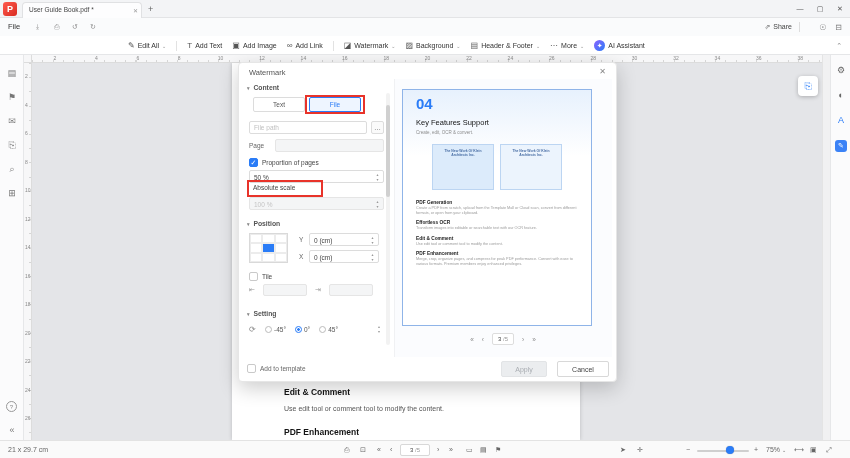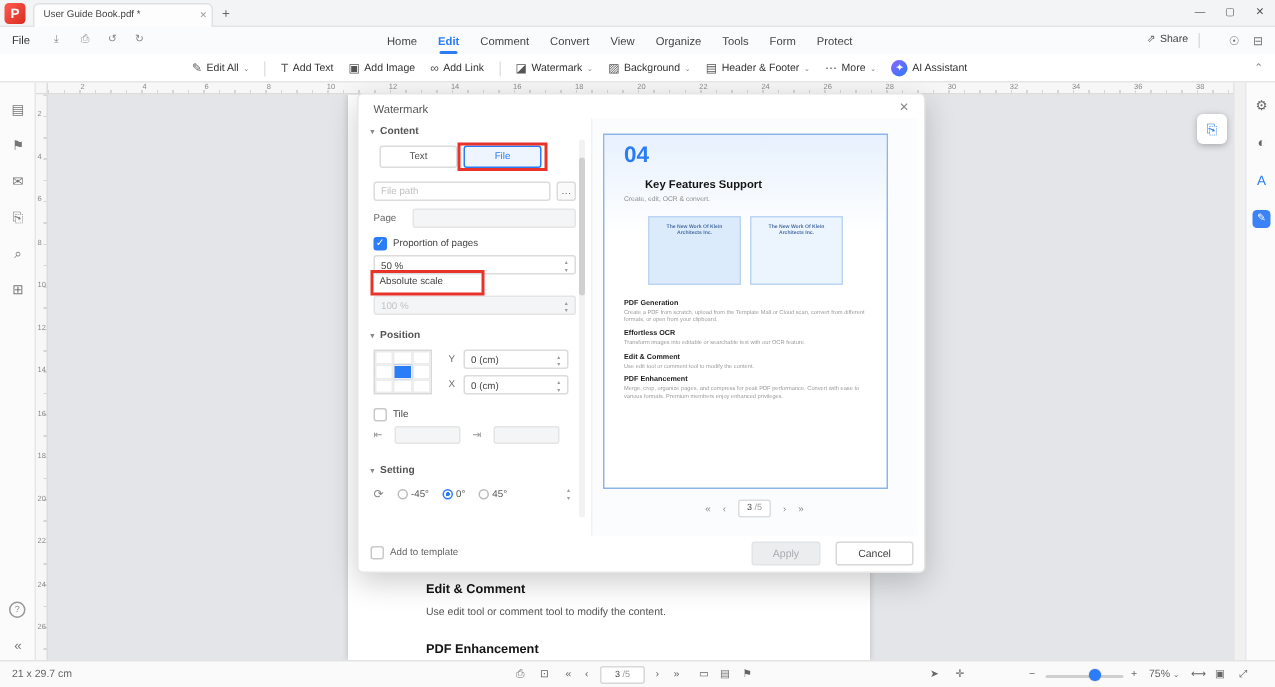--- a/index.html
+++ b/index.html
@@ -94,21 +94,21 @@
   
   .dlg-btn{position:absolute;top:298px;height:16px;border-radius:2px;font-size:7px;font-family:"Liberation Sans",sans-serif;text-align:center;}
   #apply-btn{left:262px;width:46px;background:#ebedef;border:1px solid #e2e4e6;color:#a9adb2;}
   #cancel-btn{left:318px;width:52px;background:#fff;border:1px solid #d8d8d8;color:#444;}
 
   
   #preview-panel{position:absolute;left:155px;top:16px;width:218px;height:278px;background:#fbfcfe;border-left:1px solid #f0f1f3;}
   #preview-page{position:absolute;left:7px;top:10px;width:190px;height:237px;background:#fff;border:1px solid #8fb4e8;overflow:hidden;}
   #pv-grad{position:absolute;left:0;top:0;width:100%;height:66px;background:linear-gradient(180deg,#e7f1fd,rgba(255,255,255,0));}
   #pv-number{position:absolute;left:13px;top:5px;font-size:15px;font-weight:bold;color:#2a7cf7;}
-  #pv-title{position:absolute;left:27px;top:28px;font-size:7.5px;font-weight:bold;color:#151515;}
+  #pv-title{position:absolute;left:13px;top:28px;font-size:7.5px;font-weight:normal;color:#151515;}
   #pv-subtitle{position:absolute;left:13px;top:40px;font-size:4.5px;color:#8d8d8d;}
   #pv-thumbs{position:absolute;left:29px;top:54px;display:flex;gap:6px;}
   .pv-thumb{width:62px;height:46px;border:1px solid #bcd5f2;background:#dcebfb;font-size:3.4px;color:#4a6fa5;padding:4px 5px;line-height:4.4px;text-align:center;font-weight:bold;}
   .pv-thumb:nth-child(2){background:#ecf4fd;}
   #pv-sections{position:absolute;left:13px;top:110px;width:164px;}
   .pv-sec{margin-bottom:5px;}
   .pv-sec-h{font-size:4.8px;font-weight:bold;color:#1d1d1d;margin-bottom:1px;}
   .pv-sec-b{font-size:3.8px;color:#9b9b9b;line-height:4.6px;}
   #pv-pager{position:absolute;left:155px;top:270px;width:218px;display:flex;justify-content:center;align-items:center;gap:8px;font-size:6.5px;color:#888;}
   #pv-pagebox{border:1px solid #ddd;border-radius:2px;background:#fff;height:12px;line-height:10px;padding:0 5px;font-size:6px;color:#444;}
@@ -132,31 +132,20 @@
     <span id="tab-close">✕</span>
   </div>
   <div id="new-tab">+</div>
   <div class="winbtn" style="right:40px;">—</div>
   <div class="winbtn" style="right:20px;">▢</div>
   <div class="winbtn" style="right:0;">✕</div>
 </div>
 
 <div id="menubar">
   <div id="file-menu">File</div>
-  <div id="menu-items">
-      <span class="menu-item">Home</span>
-      <span class="menu-item active">Edit</span>
-      <span class="menu-item">Comment</span>
-      <span class="menu-item">Convert</span>
-      <span class="menu-item">View</span>
-      <span class="menu-item">Organize</span>
-      <span class="menu-item">Tools</span>
-      <span class="menu-item">Form</span>
-      <span class="menu-item">Protect</span>
-    </div>
   <div id="share-btn">
     <span class="ic">⇗</span>
     <span>Share</span>
   </div>
   <div id="menubar-divider"></div>
   <div id="menubar-right">
     <span>☉</span>
     <span>⊟</span>
   </div>
 <span class="quick-icon" style="left: 36px;">⤓</span>

